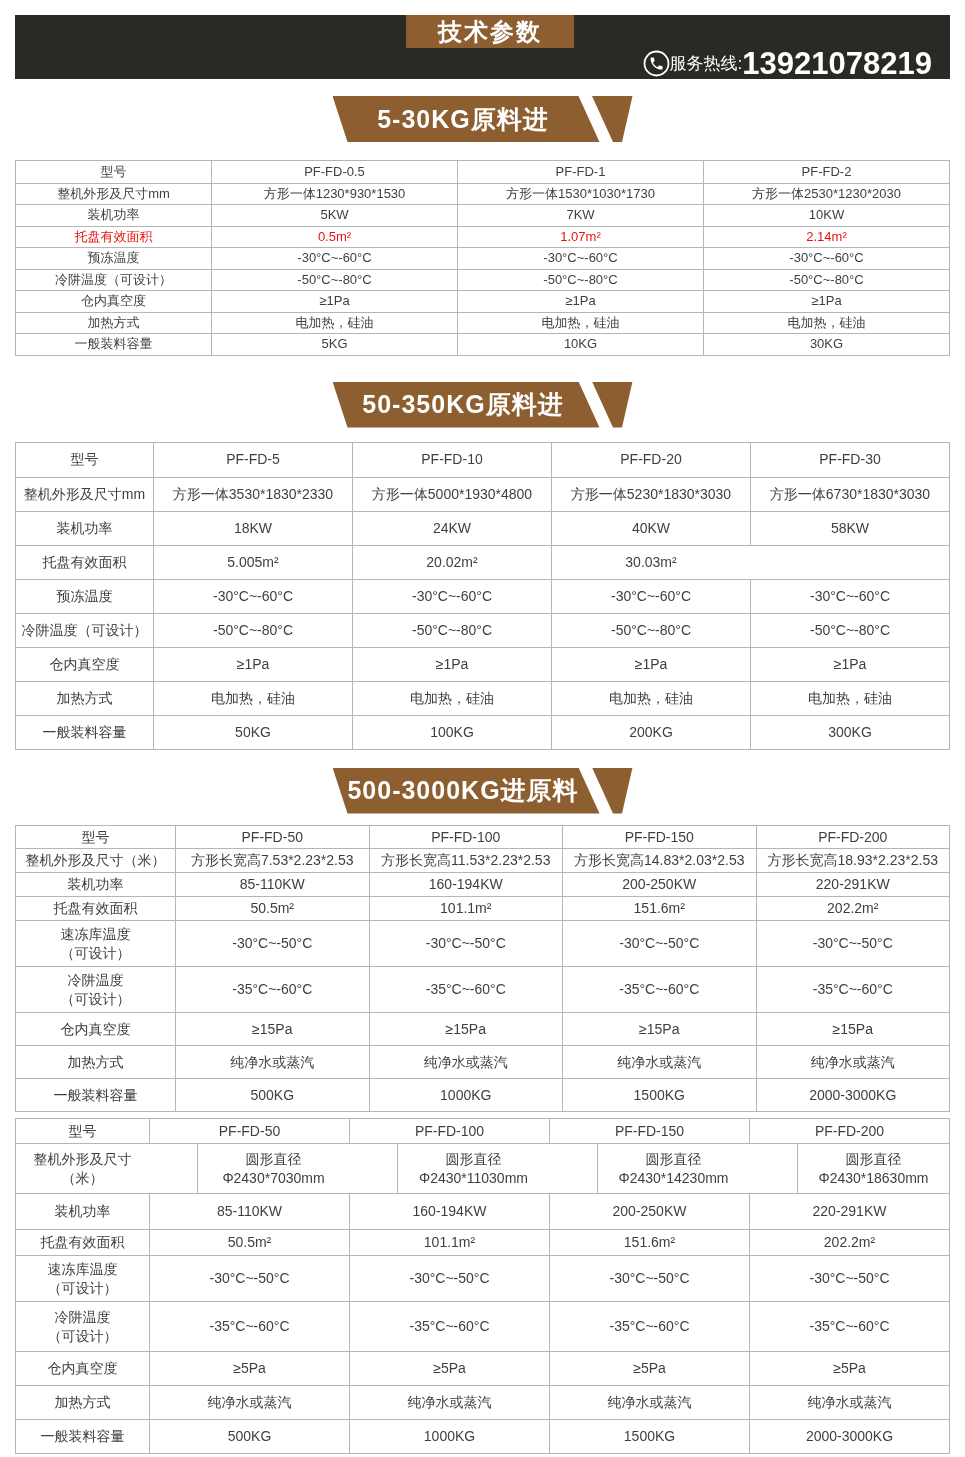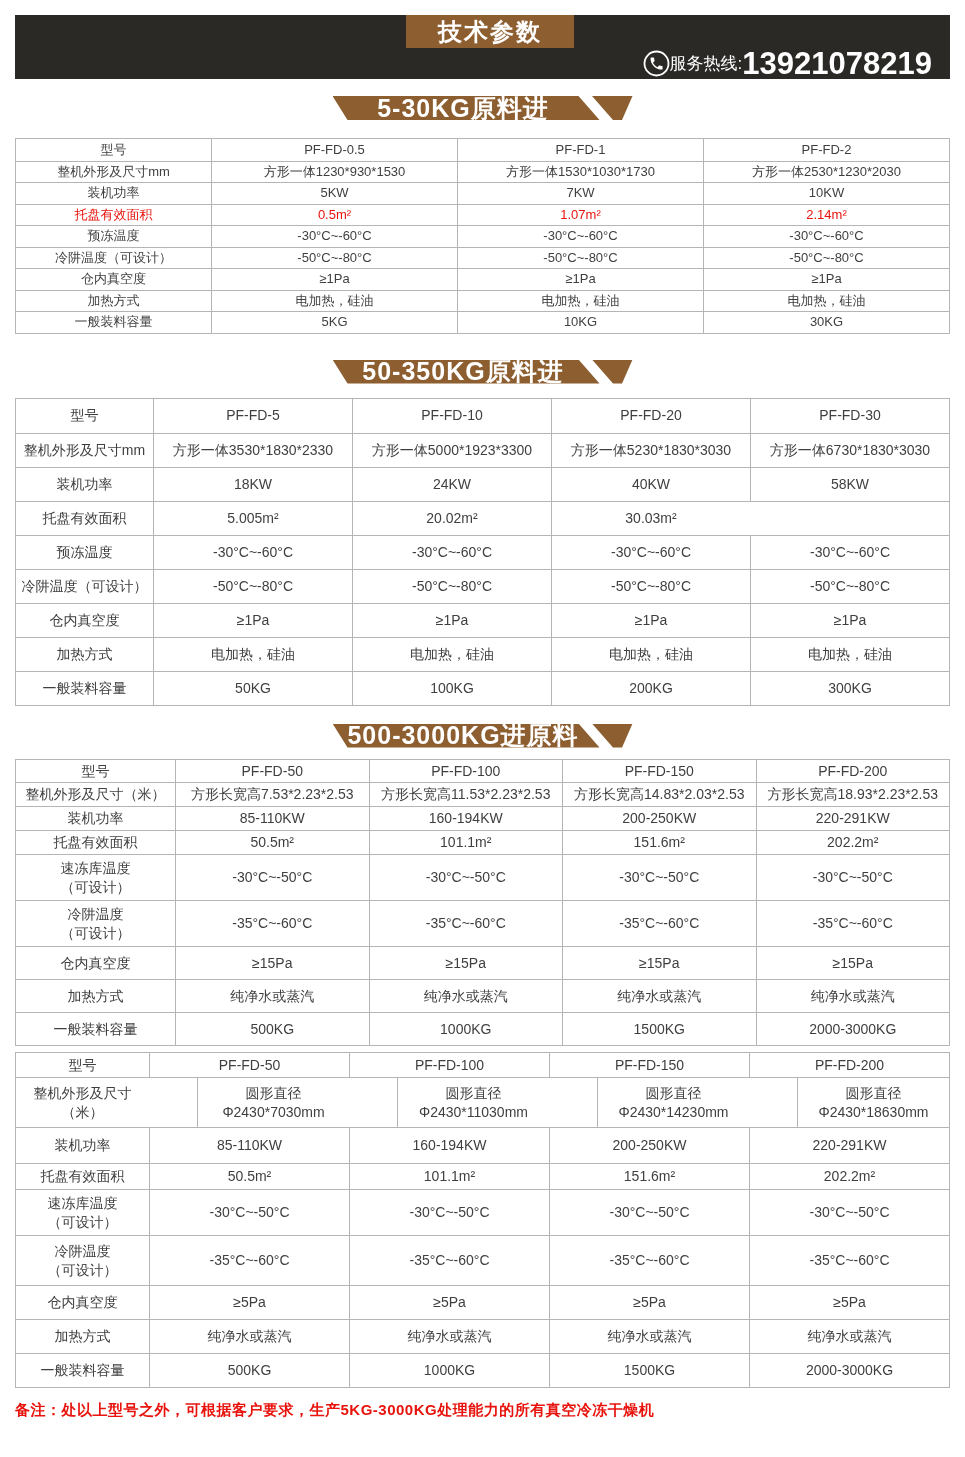--- a/index.html
+++ b/index.html
@@ -26,21 +26,21 @@
     height:100%;background:var(--brown);margin-left:15px;
     display:flex;align-items:center;padding:0 32px;
   }
   .title-badge span{color:#fff;font-size:24px;font-weight:bold;letter-spacing:2px;}
   .hotline{margin-left:auto;margin-right:18px;display:flex;align-items:center;}
   .phone-ic{width:27px;height:27px;display:block;}
   .hl-label{color:#fff;font-size:17px;}
   .hl-number{color:#fff;font-size:31px;font-weight:bold;letter-spacing:0px;line-height:1;}
 
   
-  .banner{width:300px;height:24px;margin:0 auto;position:relative;}
+  .banner{width:300px;height:46px;margin:0 auto;position:relative;}
   .banner-main{
     position:absolute;inset:0;background:var(--brown);
     clip-path:polygon(0% 0%,82% 0%,89% 100%,5% 100%);
     display:flex;align-items:center;justify-content:center;padding-right:13%;
   }
   .banner-main span{color:#fff;font-size:25px;font-weight:bold;letter-spacing:1px;}
   .banner-sliver{
     position:absolute;inset:0;background:var(--brown);
     clip-path:polygon(86.5% 0%,100% 0%,96.5% 100%,93.5% 100%);
   }
@@ -186,21 +186,21 @@
       <div class="trow">
         <div class="cell rlabel">型号</div>
         <div class="cell">PF-FD-5</div>
         <div class="cell">PF-FD-10</div>
         <div class="cell">PF-FD-20</div>
         <div class="cell">PF-FD-30</div>
       </div>
       <div class="trow">
         <div class="cell rlabel">整机外形及尺寸mm</div>
         <div class="cell">方形一体3530*1830*2330</div>
-        <div class="cell">方形一体5000*1923*3300</div>
+        <div class="cell">方形一体5000*1930*4800</div>
         <div class="cell">方形一体5230*1830*3030</div>
         <div class="cell">方形一体6730*1830*3030</div>
       </div>
       <div class="trow">
         <div class="cell rlabel">装机功率</div>
         <div class="cell">18KW</div>
         <div class="cell">24KW</div>
         <div class="cell">40KW</div>
         <div class="cell">58KW</div>
       </div>

